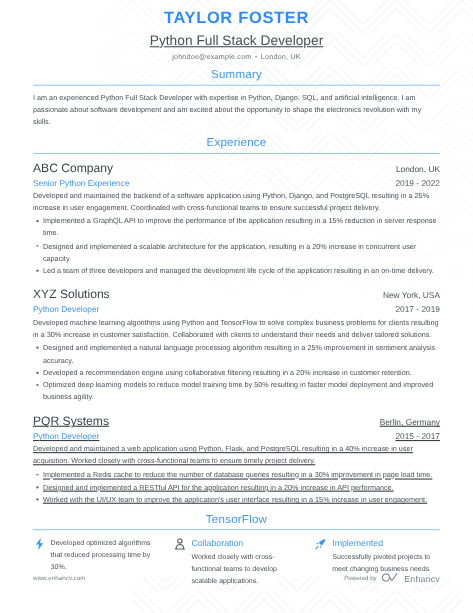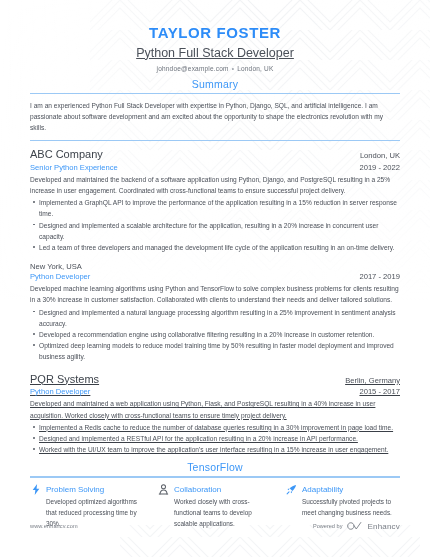--- a/index.html
+++ b/index.html
@@ -42,21 +42,21 @@
   
   .content {
     position: relative;
     z-index: 2;
     padding: 0 30px;
   }
 
   
   .header {
     text-align: center;
-    padding-top: 24px;
+    padding-top: 8px;
   }
   .name {
     font-size: 15px;
     font-weight: bold;
     letter-spacing: 0.6px;
     color: #2d8cf8;
     line-height: 1.25;
   }
   .job-title {
     font-size: 12.5px;
@@ -274,20 +274,21 @@
       </div>
     </div>
 
     <div class="section">
       <div class="section-title">Summary</div>
       <div class="section-rule"></div>
       <p class="summary-text">I am an experienced Python Full Stack Developer with expertise in Python, Django, SQL, and artificial intelligence. I am passionate about software development and am excited about the opportunity to shape the electronics revolution with my skills.</p>
     </div>
 
     <div class="section">
+      <div class="section-title">Experience</div>
       <div class="section-rule"></div>
 
       <div class="job">
         <div class="job-row">
           <div class="job-company">ABC Company</div>
           <div class="job-location">London, UK</div>
         </div>
         <div class="job-row">
           <div class="job-role">Senior Python Experience</div>
           <div class="job-dates">2019 - 2022</div>
@@ -295,20 +296,21 @@
         <p class="job-desc">Developed and maintained the backend of a software application using Python, Django, and PostgreSQL resulting in a 25% increase in user engagement. Coordinated with cross-functional teams to ensure successful project delivery.</p>
         <ul class="bullets">
           <li>Implemented a GraphQL API to improve the performance of the application resulting in a 15% reduction in server response time.</li>
           <li>Designed and implemented a scalable architecture for the application, resulting in a 20% increase in concurrent user capacity.</li>
           <li>Led a team of three developers and managed the development life cycle of the application resulting in an on-time delivery.</li>
         </ul>
       </div>
 
       <div class="job">
         <div class="job-row">
+          <div class="job-company">XYZ Solutions</div>
           <div class="job-location">New York, USA</div>
         </div>
         <div class="job-row">
           <div class="job-role">Python Developer</div>
           <div class="job-dates">2017 - 2019</div>
         </div>
         <p class="job-desc">Developed machine learning algorithms using Python and TensorFlow to solve complex business problems for clients resulting in a 30% increase in customer satisfaction. Collaborated with clients to understand their needs and deliver tailored solutions.</p>
         <ul class="bullets">
           <li>Designed and implemented a natural language processing algorithm resulting in a 25% improvement in sentiment analysis accuracy.</li>
           <li>Developed a recommendation engine using collaborative filtering resulting in a 20% increase in customer retention.</li>
@@ -340,21 +342,20 @@
 
       <div class="strengths">
 
         <div class="strength">
           <span class="strength-icon">
             <svg width="10" height="11" viewBox="0 0 10 12" aria-hidden="true">
               <path d="M6.2 0 L1.4 6.6 H4.3 L3.6 12 L8.6 5.2 H5.6 Z" fill="#3d97f7"></path>
             </svg>
           </span>
           <div class="strength-body">
-            <div class="strength-title">Problem Solving</div>
             <div class="strength-desc">Developed optimized algorithms that reduced processing time by 30%.</div>
           </div>
         </div>
 
         <div class="strength">
           <span class="strength-icon">
             <svg width="11" height="11" viewBox="0 0 12 12" aria-hidden="true">
               <circle cx="6" cy="3" r="2.2" fill="none" stroke="#5b6068" stroke-width="1.1"></circle>
               <path d="M2.2 11 C2.2 8.2 3.9 6.6 6 6.6 C8.1 6.6 9.8 8.2 9.8 11" fill="none" stroke="#5b6068" stroke-width="1.1" stroke-linecap="round"></path>
               <path d="M1.4 11 H10.6" stroke="#5b6068" stroke-width="1.1" stroke-linecap="round"></path>
@@ -369,21 +370,21 @@
         <div class="strength">
           <span class="strength-icon">
             <svg width="11" height="11" viewBox="0 0 12 12" aria-hidden="true">
               <path d="M11 1 C8.5 1.3 5.6 2.8 4 4.7 L6.9 7.6 C8.8 6 10.4 3.3 11 1 Z" fill="#3d97f7"></path>
               <path d="M3.9 4.8 L1.6 5.4 L3.0 6.8 Z" fill="#3d97f7"></path>
               <path d="M6.8 7.7 L6.3 10 L4.9 8.6 Z" fill="#3d97f7"></path>
               <path d="M3.3 8.6 L1.2 10.8" stroke="#3d97f7" stroke-width="1.1" stroke-linecap="round"></path>
             </svg>
           </span>
           <div class="strength-body">
-            <div class="strength-title">Adaptability</div>
+            <div class="strength-title">Implemented</div>
             <div class="strength-desc">Successfully pivoted projects to meet changing business needs.</div>
           </div>
         </div>
 
       </div>
     </div>
 
   </div>
 
   <div class="footer">

